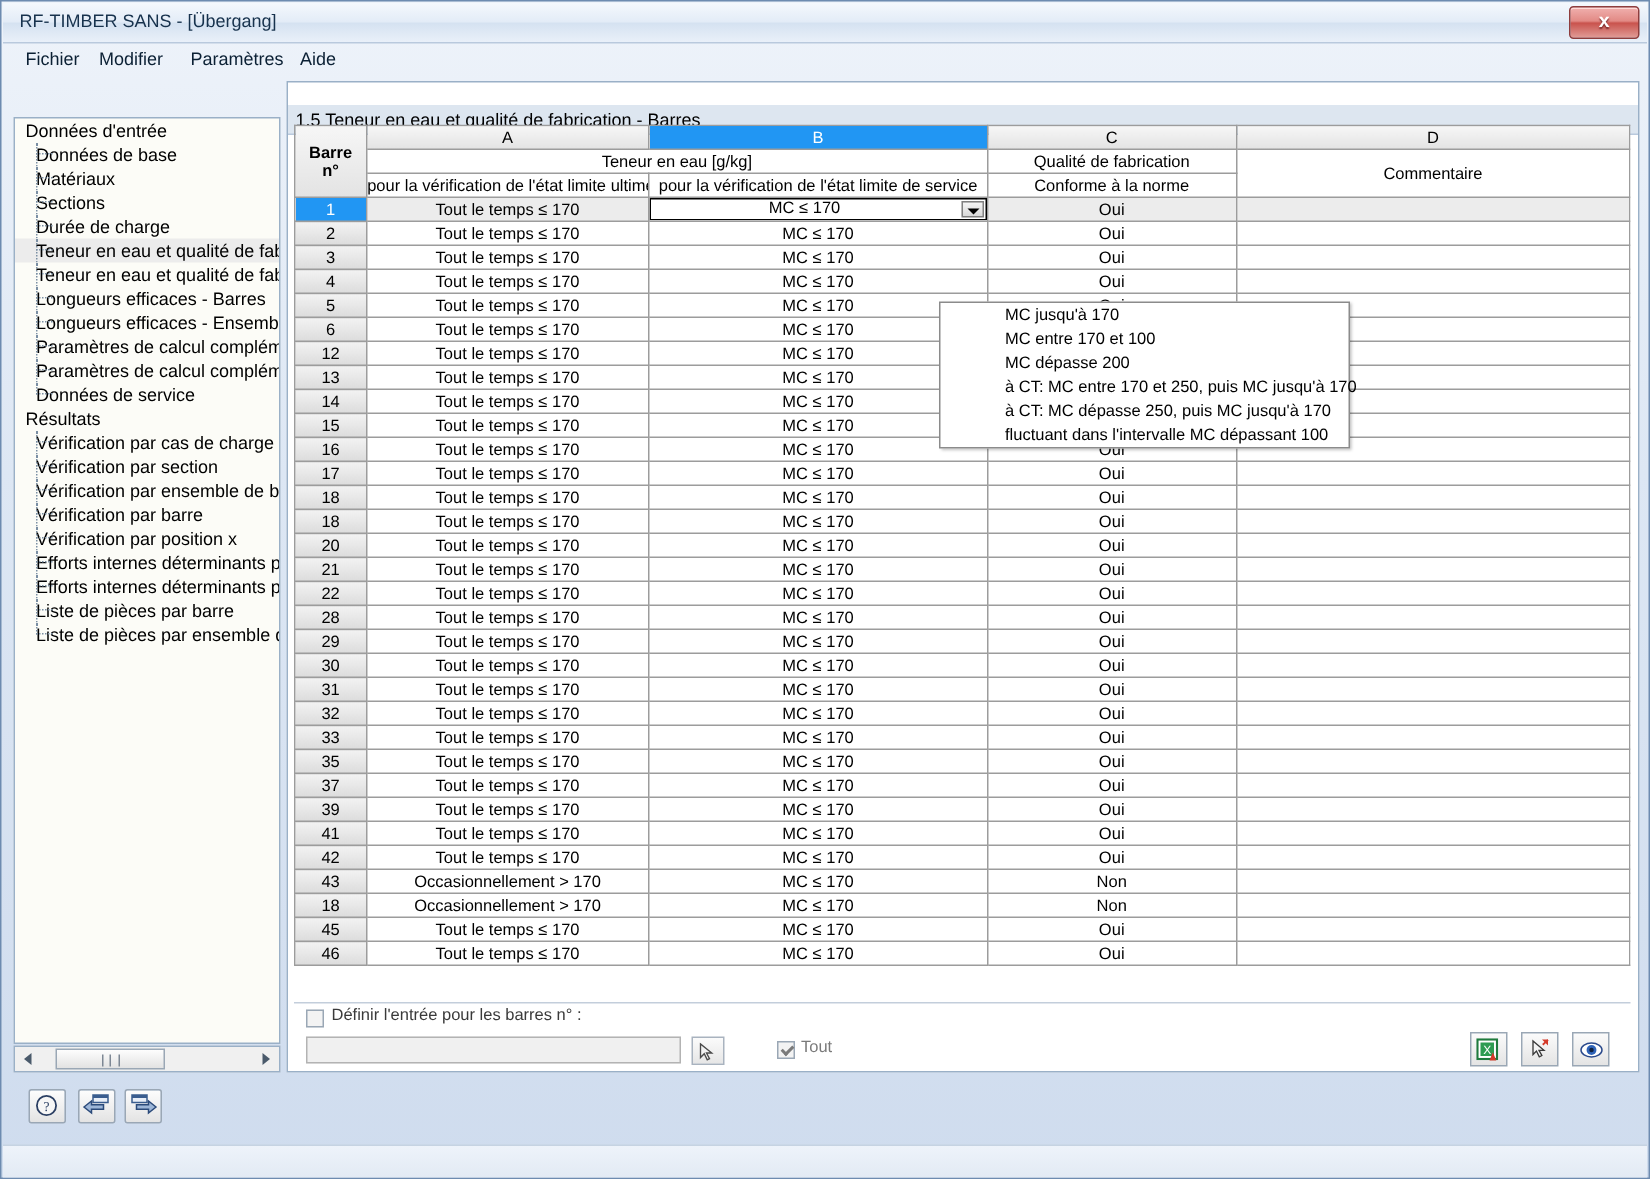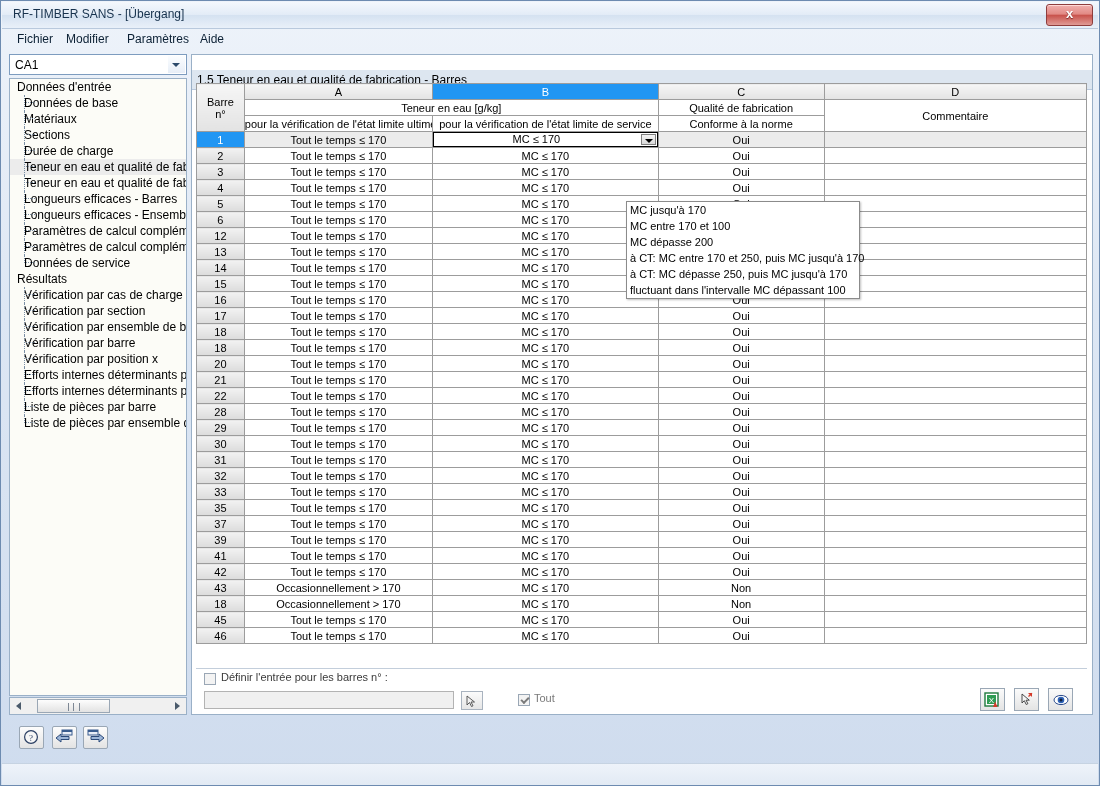--- a/index.html
+++ b/index.html
@@ -142,21 +142,21 @@
     height:16px;box-sizing:border-box;overflow:hidden;white-space:nowrap;
   }
   th.colhdr{
     background:linear-gradient(180deg,#f6f6f6,#e3e3e3);
     text-align:center;font-weight:normal;height:15px;font-size:11px;
     cursor:pointer;
   }
   th.colhdr.selhdr{background:#2196f3;color:#fff;}
   th.cornerhdr{
     background:linear-gradient(180deg,#f6f6f6,#e3e3e3);
-    text-align:center;font-weight:normal;font-size:11px;line-height:12px;
+    text-align:center;font-weight:bold;font-size:11px;line-height:12px;
   }
   th.subhdr{
     background:#fff;text-align:center;font-weight:normal;font-size:11px;
   }
   td.rownum{
     background:linear-gradient(180deg,#f2f2f2,#dcdcdc);
     text-align:center;font-size:11px;cursor:pointer;
   }
   td.rownum.sel{background:#2196f3;color:#fff;}
   td.cellA,td.cellB,td.cellC{text-align:center;background:#fff;}
@@ -181,20 +181,21 @@
     position:absolute;left:3px;top:4px;width:0;height:0;
     border-left:4px solid transparent;border-right:4px solid transparent;
     border-top:4px solid #000;
   }
   
   #dropdown{
     position:absolute;left:434px;top:146px;width:232px;
     background:#fff;border:1px solid #8b8b8b;
     box-shadow:1px 1px 2px rgba(0,0,0,.25);
     z-index:40;
+    padding-left:40px;
   }
   #dropdown .opt{
     height:16px;line-height:16px;font-size:11px;padding-left:3px;
     white-space:nowrap;cursor:pointer;
   }
   
   #subpanel{
     position:absolute;left:4px;top:613px;width:891px;height:42px;
     border-top:1px solid #c3cedb;
   }
@@ -259,26 +260,20 @@
   </div>
 
   <div id="titlebar">
     <div id="title-text">RF-TIMBER SANS - [Übergang]</div>
     <div id="close-btn">
       <div class="x">x</div>
     </div>
   </div>
 
   <div id="leftpanel">
-    <div id="combo-ca">
-      <div class="val">CA1</div>
-      <div class="arrowbox">
-          <div class="tri"></div>
-        </div>
-    </div>
     <div id="tree">
         <div class="tree-root"><span>Données d'entrée</span></div>
         <div class="tree-child"><span class="vline"></span><span class="dots"></span><span>Données de base</span></div>
         <div class="tree-child"><span class="vline"></span><span class="dots"></span><span>Matériaux</span></div>
         <div class="tree-child"><span class="vline"></span><span class="dots"></span><span>Sections</span></div>
         <div class="tree-child"><span class="vline"></span><span class="dots"></span><span>Durée de charge</span></div>
         <div class="tree-child sel"><span class="vline"></span><span class="dots"></span><span>Teneur en eau et qualité de fab</span></div>
         <div class="tree-child"><span class="vline"></span><span class="dots"></span><span>Teneur en eau et qualité de fab</span></div>
         <div class="tree-child"><span class="vline"></span><span class="dots"></span><span>Longueurs efficaces - Barres</span></div>
         <div class="tree-child"><span class="vline"></span><span class="dots"></span><span>Longueurs efficaces - Ensemble</span></div>

